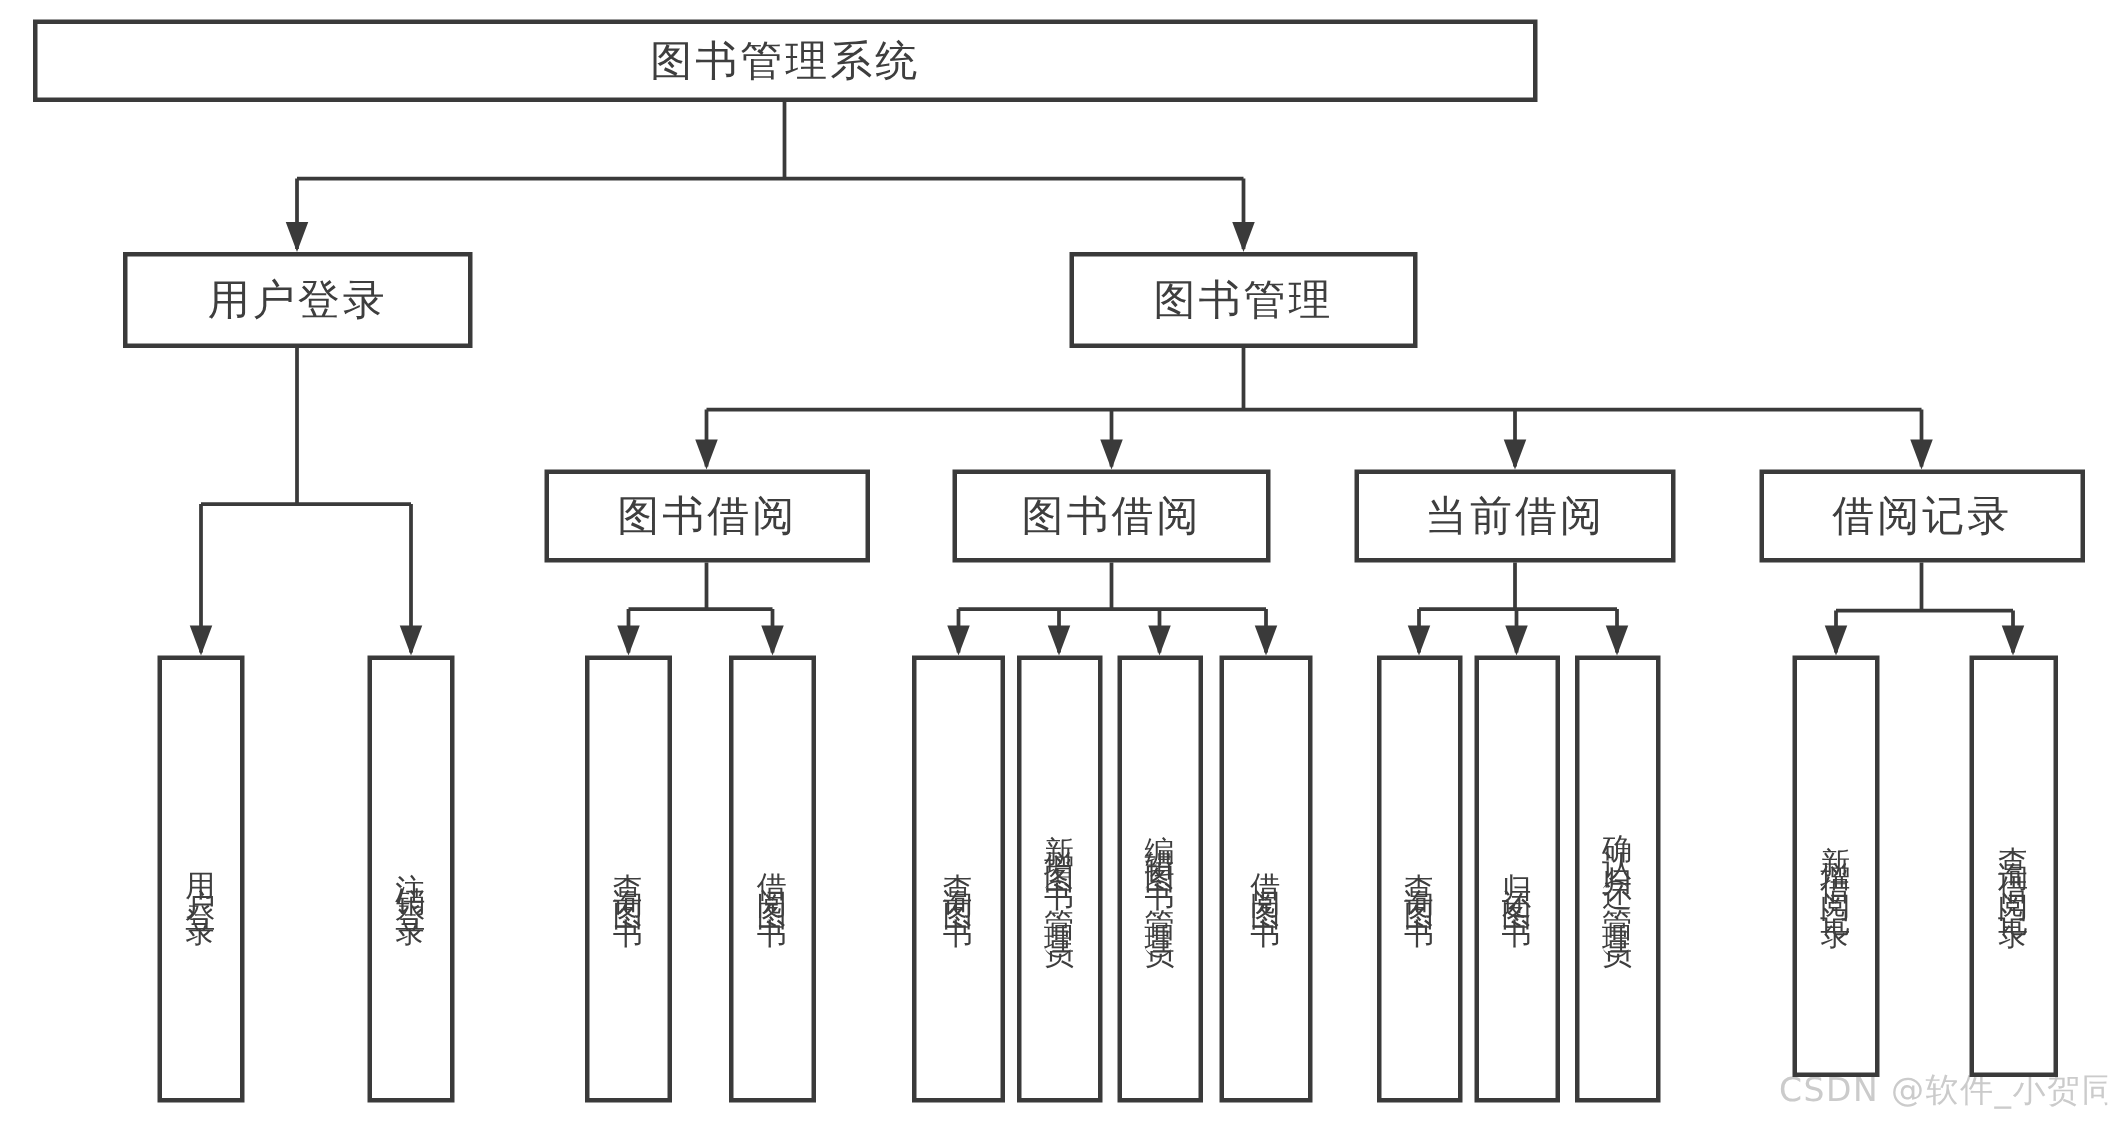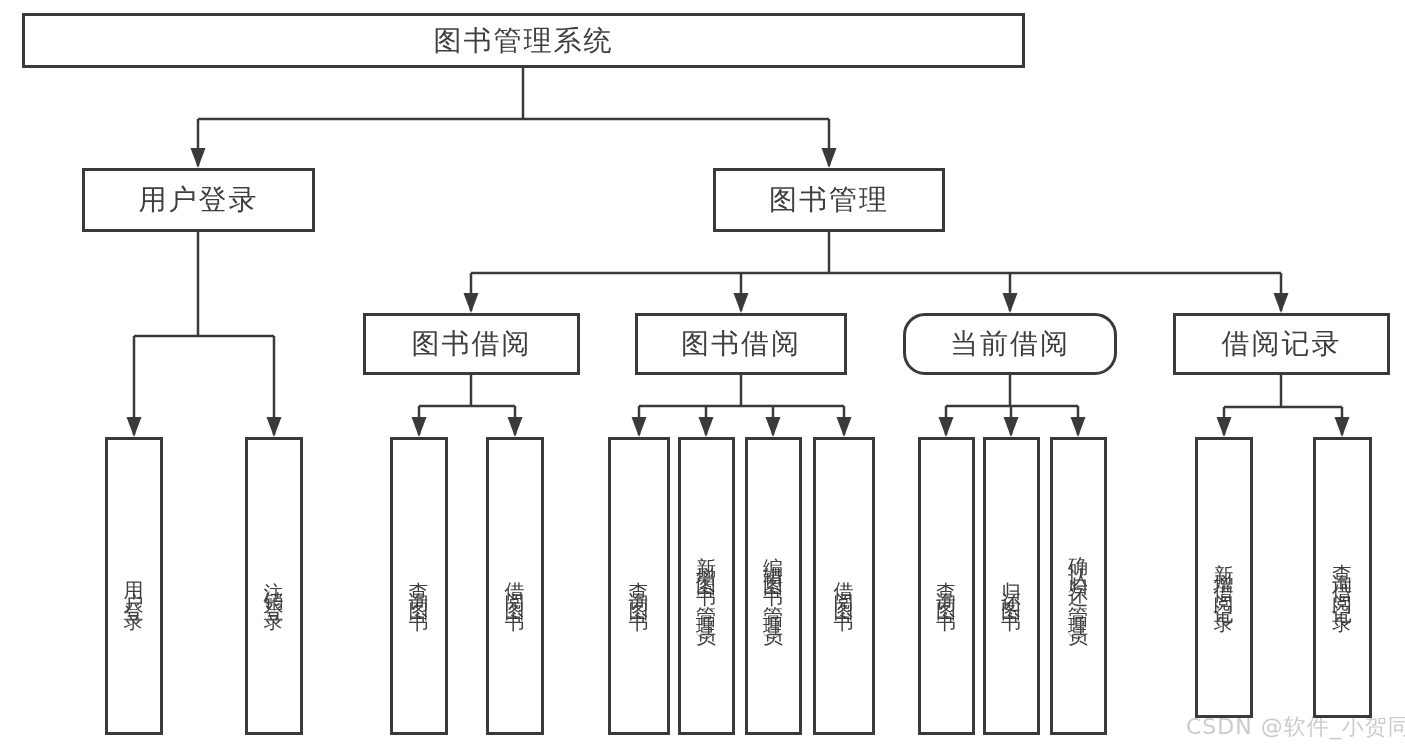--- a/index.html
+++ b/index.html
@@ -122,21 +122,21 @@
   <div class="node" style="left:713px; top:168px; width:232px; height:64px;">
     <span class="lbl">图书管理</span>
   </div>
 
   <div class="node" style="left:363px; top:313px; width:217px; height:62px;">
     <span class="lbl">图书借阅</span>
   </div>
   <div class="node" style="left:635px; top:313px; width:212px; height:62px;">
     <span class="lbl">图书借阅</span>
   </div>
-  <div class="node" style="left:903px; top:313px; width:214px; height:62px;border-radius:22px;">
+  <div class="node" style="left:903px; top:313px; width:214px; height:62px;">
     <span class="lbl">当前借阅</span>
   </div>
   <div class="node" style="left:1173px; top:313px; width:217px; height:62px;font-family:Liberation Mono, monospace;">
     <span class="lbl">借阅记录</span>
   </div>
 
   <div class="node leaf" style="left:105px; top:437px; width:58px; height:298px;">
     <span class="lbl">用户登录</span>
   </div>
   <div class="node leaf" style="left:245px; top:437px; width:58px; height:298px;">

